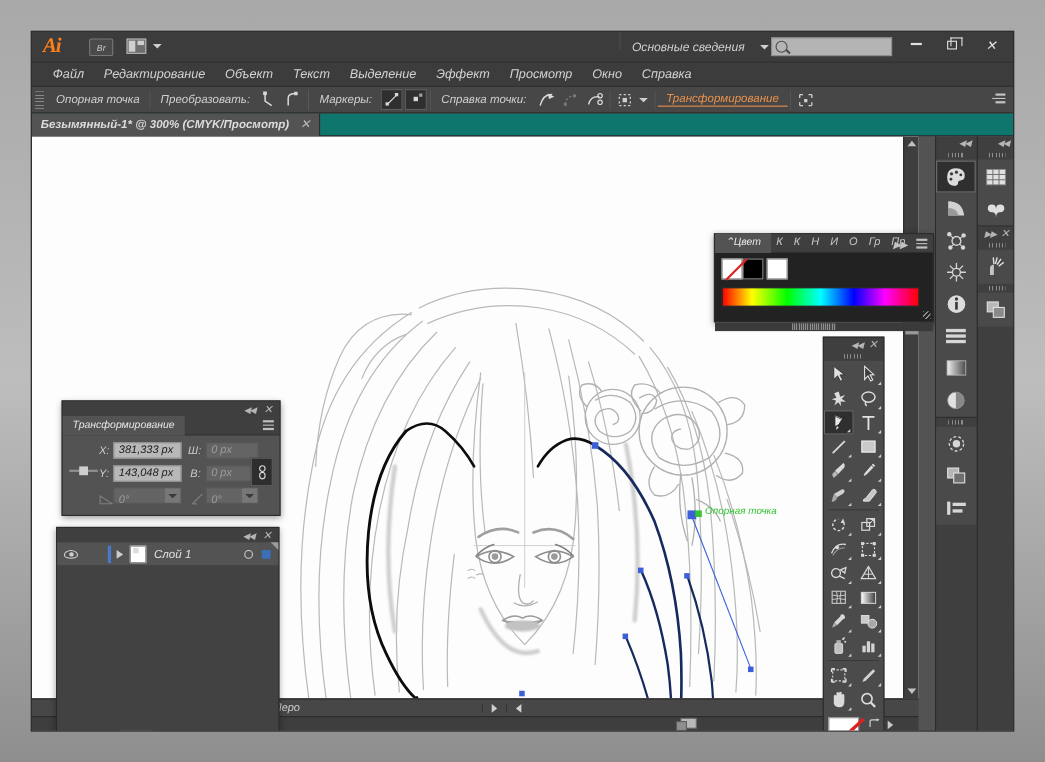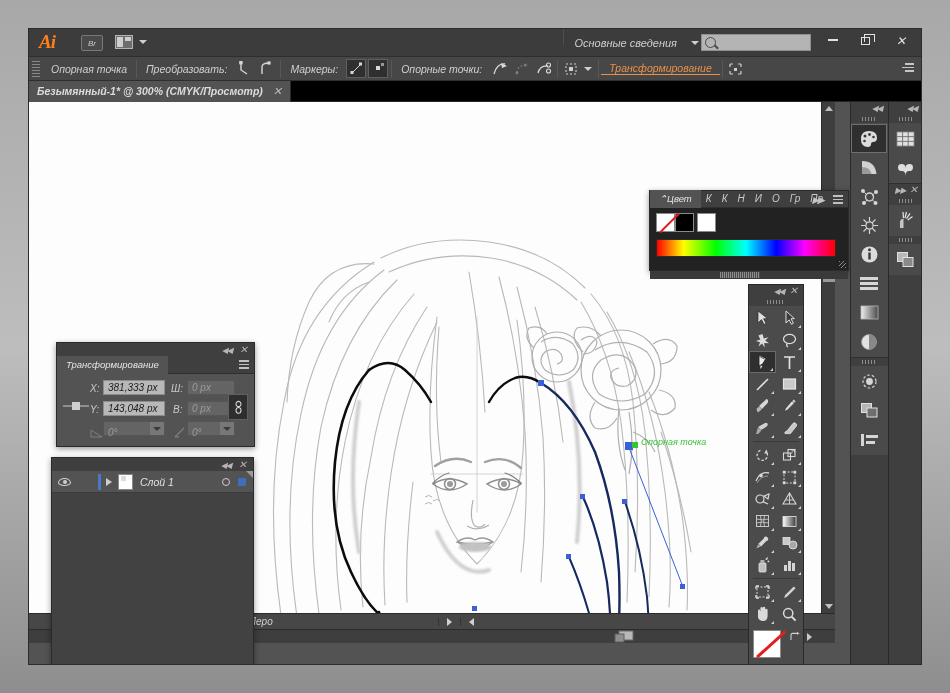--- a/index.html
+++ b/index.html
@@ -60,21 +60,21 @@
   .ticon { width:20px; height:19px; margin:0 1px; display:flex; align-items:center; justify-content:center; }
   .ticon.on { background:#2f2f2f; border:1px solid #5f5f5f; }
   .ctrl-orange { color:#e8914c; font-size:10.5px; padding:0 8px; border-bottom:1px solid #e8914c; }
   .panelmenu { position:absolute; right:7px; top:6px; width:12px; height:11px; }
   .panelmenu i { display:block; height:1.5px; background:#c4c4c4; margin-bottom:2px; }
   .panelmenu i:nth-child(1){ width:9px; margin-left:3px; }
   .panelmenu i:nth-child(2){ width:12px; }
   .panelmenu i:nth-child(3){ width:9px; margin-left:3px; }
 
   
-  .tabbar { height:21px; background:#000000; border-bottom:1px solid #262626; display:flex; }
+  .tabbar { height:21px; background:#0f766e; border-bottom:1px solid #262626; display:flex; }
   .doctab { background:#535353; color:#dcdcdc; font-size:10.5px; font-weight:bold;
             padding:0 8px; height:21px; line-height:21px; border-right:1px solid #2b2b2b;
             display:flex; align-items:center; gap:10px; }
   .doctab .x { color:#b8b8b8; font-size:11px; font-weight:normal; }
 
   
   .workspace { position:relative; height:564px; background:#535353; }
 
   
   .canvaswrap { position:absolute; left:0; top:0; width:806px; height:511px;
@@ -245,20 +245,31 @@
 
     <div class="searchbox">
       <div class="mag"></div>
     </div>
 
     <div class="wbtn min"><span class="bar"></span></div>
     <div class="wbtn max"><span class="rst"></span></div>
     <div class="wbtn close">✕</div>
   </div>
 
+  <div class="menubar">
+    <div class="mi">Файл</div>
+    <div class="mi">Редактирование</div>
+    <div class="mi">Объект</div>
+    <div class="mi">Текст</div>
+    <div class="mi">Выделение</div>
+    <div class="mi">Эффект</div>
+    <div class="mi">Просмотр</div>
+    <div class="mi">Окно</div>
+    <div class="mi">Справка</div>
+  </div>
 
   <div class="ctrlbar">
     <div class="gripper"></div>
     <div class="ctrl-lbl">Опорная точка</div>
     <div class="ctrl-sep"></div>
     <div class="ctrl-lbl">Преобразовать:</div>
     <div class="ticon">
       <svg width="14" height="15" viewBox="0 0 14 15">
             <path d="M3 1 L3 9 L9 13" stroke="#d7d7d7" stroke-width="1.4" fill="none"></path>
             <rect x="1.2" y="0" width="3.4" height="3.4" fill="#d7d7d7"></rect>
@@ -279,21 +290,21 @@
             <rect x="9" y="0.5" width="3" height="3" fill="#d7d7d7"></rect>
           </svg>
     </div>
     <div class="ticon on">
       <svg width="13" height="13" viewBox="0 0 13 13">
             <rect x="4" y="4" width="4" height="4" fill="#d7d7d7"></rect>
             <rect x="9" y="1" width="3" height="3" fill="#9a9a9a"></rect>
           </svg>
     </div>
     <div class="ctrl-sep"></div>
-    <div class="ctrl-lbl">Опорные точки:</div>
+    <div class="ctrl-lbl">Справка точки:</div>
     <div class="ticon">
       <svg width="16" height="14" viewBox="0 0 16 14">
             <path d="M2 12 Q5 1 13 2" stroke="#dadada" stroke-width="1.3" fill="none"></path>
             <path d="M9 1 L15 4 L10 6 Z" fill="#dadada"></path>
           </svg>
     </div>
     <div class="ticon">
       <svg width="16" height="14" viewBox="0 0 16 14">
             <path d="M3 11 Q3 4 11 3" stroke="#7d7d7d" stroke-width="1.2" fill="none" stroke-dasharray="2 2"></path>
             <rect x="1.6" y="9.6" width="2.6" height="2.6" fill="#7d7d7d"></rect>

